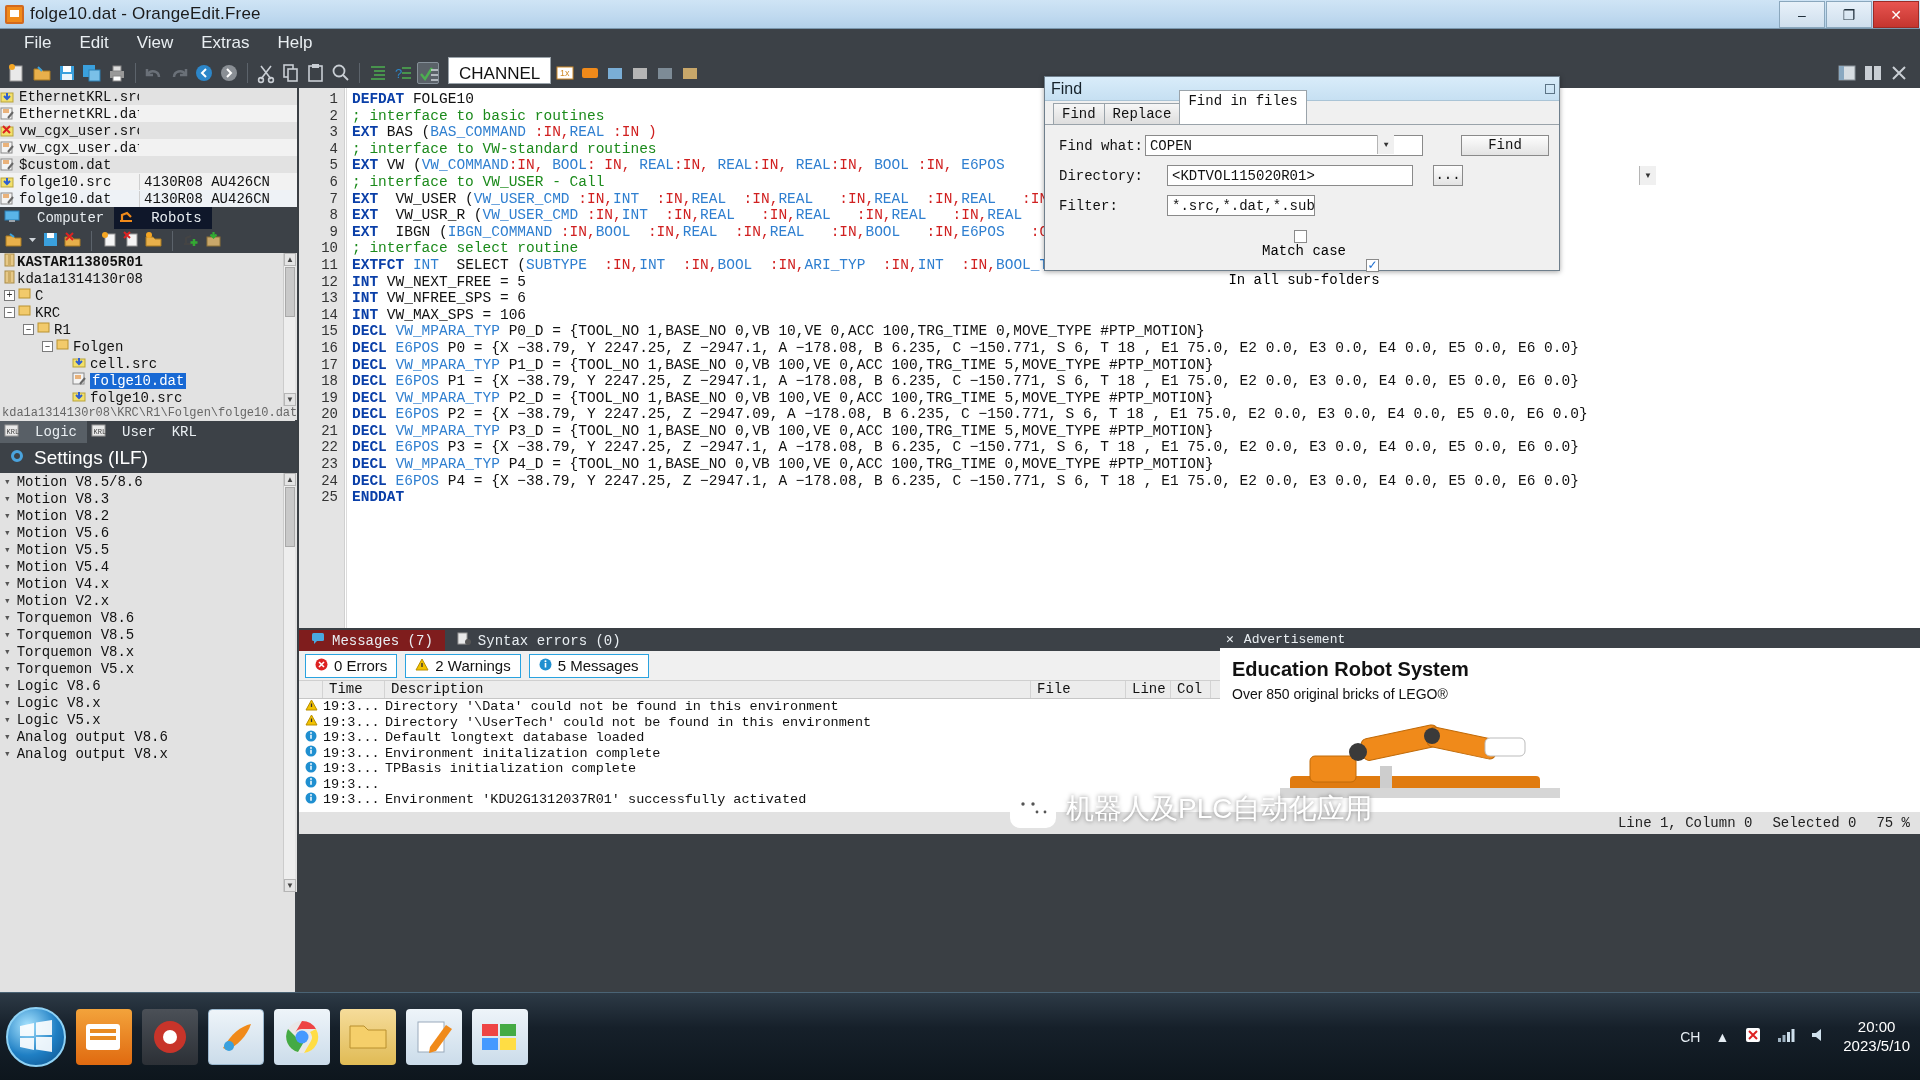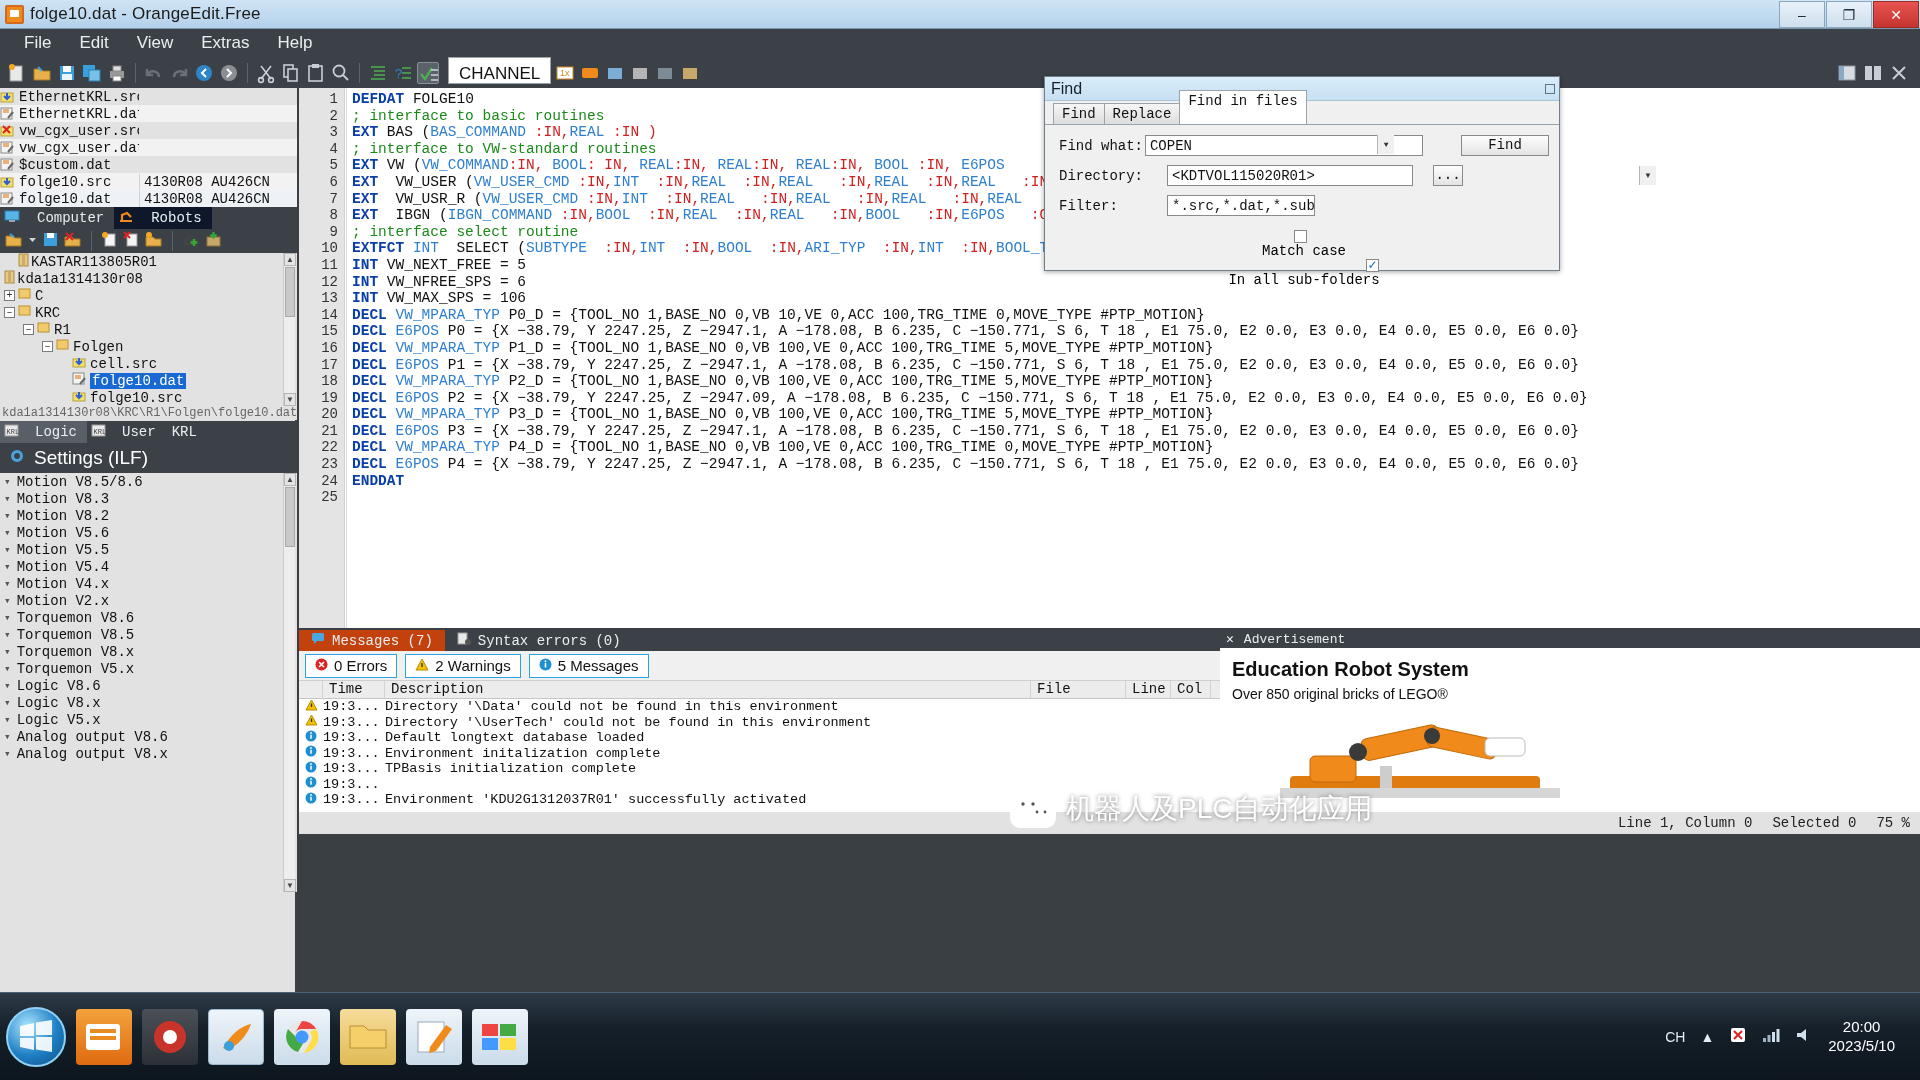--- a/index.html
+++ b/index.html
@@ -181,21 +181,21 @@
     background:linear-gradient(to bottom,#fdfdfd,#e3e3e3); border:1px solid #8a8a8a;
     font-family:"Liberation Mono", monospace; font-size:14px; color:#111; text-align:center;
   }
   .chk { width:13px;height:13px;background:#fff;border:1px solid #8a8a8a; display:inline-flex;align-items:center;justify-content:center;margin-right:7px; flex:none;}
   .chk.on::after{content:"\2713"; color:#1f6fd0; font-size:12px; line-height:11px;}
 
   
   .msgpanel { position:absolute; left:299px; top:630px; width:921px; height:182px; background:#fff; }
   .msg-tabs { height:21px; background:#3c4147; display:flex; align-items:center; }
   .msg-tab { display:flex; align-items:center; gap:7px; height:21px; padding:0 12px; color:#e9eef2; font-family:"Liberation Mono", monospace; font-size:14px; }
-  .msg-tab.sel { background:#c2410c; }
+  .msg-tab.sel { background:#7f1d1d; }
   .filters { height:30px; background:#f0f0f0; display:flex; align-items:center; gap:8px; padding:3px 6px; border-bottom:1px solid #cfcfcf;}
   .fbtn {
     display:flex; align-items:center; gap:6px; height:24px; padding:0 9px;
     border:1px solid #2aa3e0; background:#fff; font-size:15px; color:#111;
   }
   .msg-head {
     display:flex; height:18px; background:#ececec; border-bottom:1px solid #c6c6c6;
     font-family:"Liberation Mono", monospace; font-size:14px; color:#111;
   }
   .msg-head div { border-right:1px solid #d3d3d3; padding-left:6px; }
@@ -233,21 +233,21 @@
     position:absolute; left:0; top:992px; width:1920px; height:88px;
     background:linear-gradient(to bottom,#2d3a46 0%, #16202a 40%, #0d161d 100%);
     display:flex; align-items:center; border-top:1px solid #4a6375;
   }
   .start {
     width:60px;height:60px;border-radius:50%;margin-left:6px;
     background:radial-gradient(circle at 35% 30%, #a8e4ff, #1f7fc4 55%, #0d4e86);
     border:2px solid #8fd2f5; flex:none; position:relative;
   }
   .tb-app { width:56px;height:56px;margin-left:10px;border-radius:4px;flex:none; position:relative; }
-  .tray { margin-left:auto; display:flex; align-items:center; gap:15px; padding-right:25px; color:#e6eef4; font-size:14px;}
+  .tray { margin-left:auto; display:flex; align-items:center; gap:15px; padding-right:10px; color:#e6eef4; font-size:14px;}
   .clock { text-align:center; line-height:1.25; font-size:15px; color:#fff; }
 </style>
 </head>
 <body>
 
 <div class="app">
 
   <div class="titlebar">
     <div class="title-icon"></div>
     <div class="title-text">folge10.dat - OrangeEdit.Free</div>
@@ -536,21 +536,21 @@
             <path d="M2 13h9M4 13V7l5-2" stroke="#444" stroke-width="2" fill="none"></path>
             <path d="M12 8v7M8.5 11.5h7" stroke="#3a3" stroke-width="2.5"></path>
           </svg></span>
       <span><svg width="17" height="17">
             <rect x="2" y="6" width="13" height="9" fill="#c8a76a" stroke="#8d7238"></rect>
             <path d="M8.5 1v5M5.5 3.5l3 3 3-3" stroke="#3a3" stroke-width="2.2" fill="none"></path>
           </svg></span>
     </div>
 
     <div class="tree">
-      <div class="tnode" style="padding-left:17px;">
+      <div class="tnode" style="padding-left:3px;font-weight:bold;">
         <span><svg width="14" height="14">
               <rect x="2" y="1" width="9" height="12" fill="#e6c887" stroke="#a98b46"></rect>
               <rect x="5" y="1" width="3" height="12" fill="#cdad66"></rect>
             </svg></span>
         <span class="lbl">KASTAR113805R01</span>
       </div>
       <div class="tnode" style="padding-left:3px;">
         <span><svg width="14" height="14">
               <rect x="2" y="1" width="9" height="12" fill="#e6c887" stroke="#a98b46"></rect>
               <rect x="5" y="1" width="3" height="12" fill="#cdad66"></rect>
@@ -750,20 +750,21 @@
         <div>24</div>
         <div>25</div>
       </div>
     <div class="vstrip"></div>
     <div class="codearea" id="codearea">
         <div class="cline"><span class="kw">DEFDAT</span><span class="nm"> FOLGE10</span></div>
         <div class="cline"><span class="cm">; interface to basic routines</span></div>
         <div class="cline"><span class="kw">EXT</span><span class="nm"> BAS (</span><span class="ty">BAS_COMMAND</span><span class="pn"> :IN,</span><span class="ty">REAL</span><span class="pn"> :IN )</span></div>
         <div class="cline"><span class="cm">; interface to VW-standard routines</span></div>
         <div class="cline"><span class="kw">EXT</span><span class="nm"> VW (</span><span class="ty">VW_COMMAND</span><span class="pn">:IN, </span><span class="ty">BOOL</span><span class="pn">: IN, </span><span class="ty">REAL</span><span class="pn">:IN, </span><span class="ty">REAL</span><span class="pn">:IN, </span><span class="ty">REAL</span><span class="pn">:IN, </span><span class="ty">BOOL</span><span class="pn"> :IN, </span><span class="ty">E6POS</span></div>
+        <div class="cline"><span class="cm">; interface to VW_USER - Call</span></div>
         <div class="cline"><span class="kw">EXT</span><span class="nm">  VW_USER (</span><span class="ty">VW_USER_CMD</span><span class="pn"> :IN,</span><span class="ty">INT</span><span class="pn">  :IN,</span><span class="ty">REAL</span><span class="pn">  :IN,</span><span class="ty">REAL</span><span class="pn">   :IN,</span><span class="ty">REAL</span><span class="pn">  :IN,</span><span class="ty">REAL</span><span class="pn">   :IN,</span><span class="ty">REAL</span></div>
         <div class="cline"><span class="kw">EXT</span><span class="nm">  VW_USR_R (</span><span class="ty">VW_USER_CMD</span><span class="pn"> :IN,</span><span class="ty">INT</span><span class="pn">  :IN,</span><span class="ty">REAL</span><span class="pn">   :IN,</span><span class="ty">REAL</span><span class="pn">   :IN,</span><span class="ty">REAL</span><span class="pn">   :IN,</span><span class="ty">REAL</span><span class="pn">   :IN,</span><span class="ty">REAL</span></div>
         <div class="cline"><span class="kw">EXT</span><span class="nm">  IBGN (</span><span class="ty">IBGN_COMMAND</span><span class="pn"> :IN,</span><span class="ty">BOOL</span><span class="pn">  :IN,</span><span class="ty">REAL</span><span class="pn">  :IN,</span><span class="ty">REAL</span><span class="pn">   :IN,</span><span class="ty">BOOL</span><span class="pn">   :IN,</span><span class="ty">E6POS</span><span class="pn">   :OUT )</span></div>
         <div class="cline"><span class="cm">; interface select routine</span></div>
         <div class="cline"><span class="kw">EXTFCT</span><span class="nm"> </span><span class="ty">INT</span><span class="nm">  SELECT (</span><span class="ty">SUBTYPE</span><span class="pn">  :IN,</span><span class="ty">INT</span><span class="pn">  :IN,</span><span class="ty">BOOL</span><span class="pn">  :IN,</span><span class="ty">ARI_TYP</span><span class="pn">  :IN,</span><span class="ty">INT</span><span class="pn">  :IN,</span><span class="ty">BOOL_TYP</span></div>
         <div class="cline"><span class="kw">INT</span><span class="nm"> VW_NEXT_FREE = 5</span></div>
         <div class="cline"><span class="kw">INT</span><span class="nm"> VW_NFREE_SPS = 6</span></div>
         <div class="cline"><span class="kw">INT</span><span class="nm"> VW_MAX_SPS = 106</span></div>
         <div class="cline"><span class="kw">DECL</span><span class="nm"> </span><span class="ty">VW_MPARA_TYP</span><span class="nm"> P0_D = {TOOL_NO 1,BASE_NO 0,VB 10,VE 0,ACC 100,TRG_TIME 0,MOVE_TYPE #PTP_MOTION}</span></div>
         <div class="cline"><span class="kw">DECL</span><span class="nm"> </span><span class="ty">E6POS</span><span class="nm"> P0 = {X −38.79, Y 2247.25, Z −2947.1, A −178.08, B 6.235, C −150.771, S 6, T 18 , E1 75.0, E2 0.0, E3 0.0, E4 0.0, E5 0.0, E6 0.0}</span></div>

